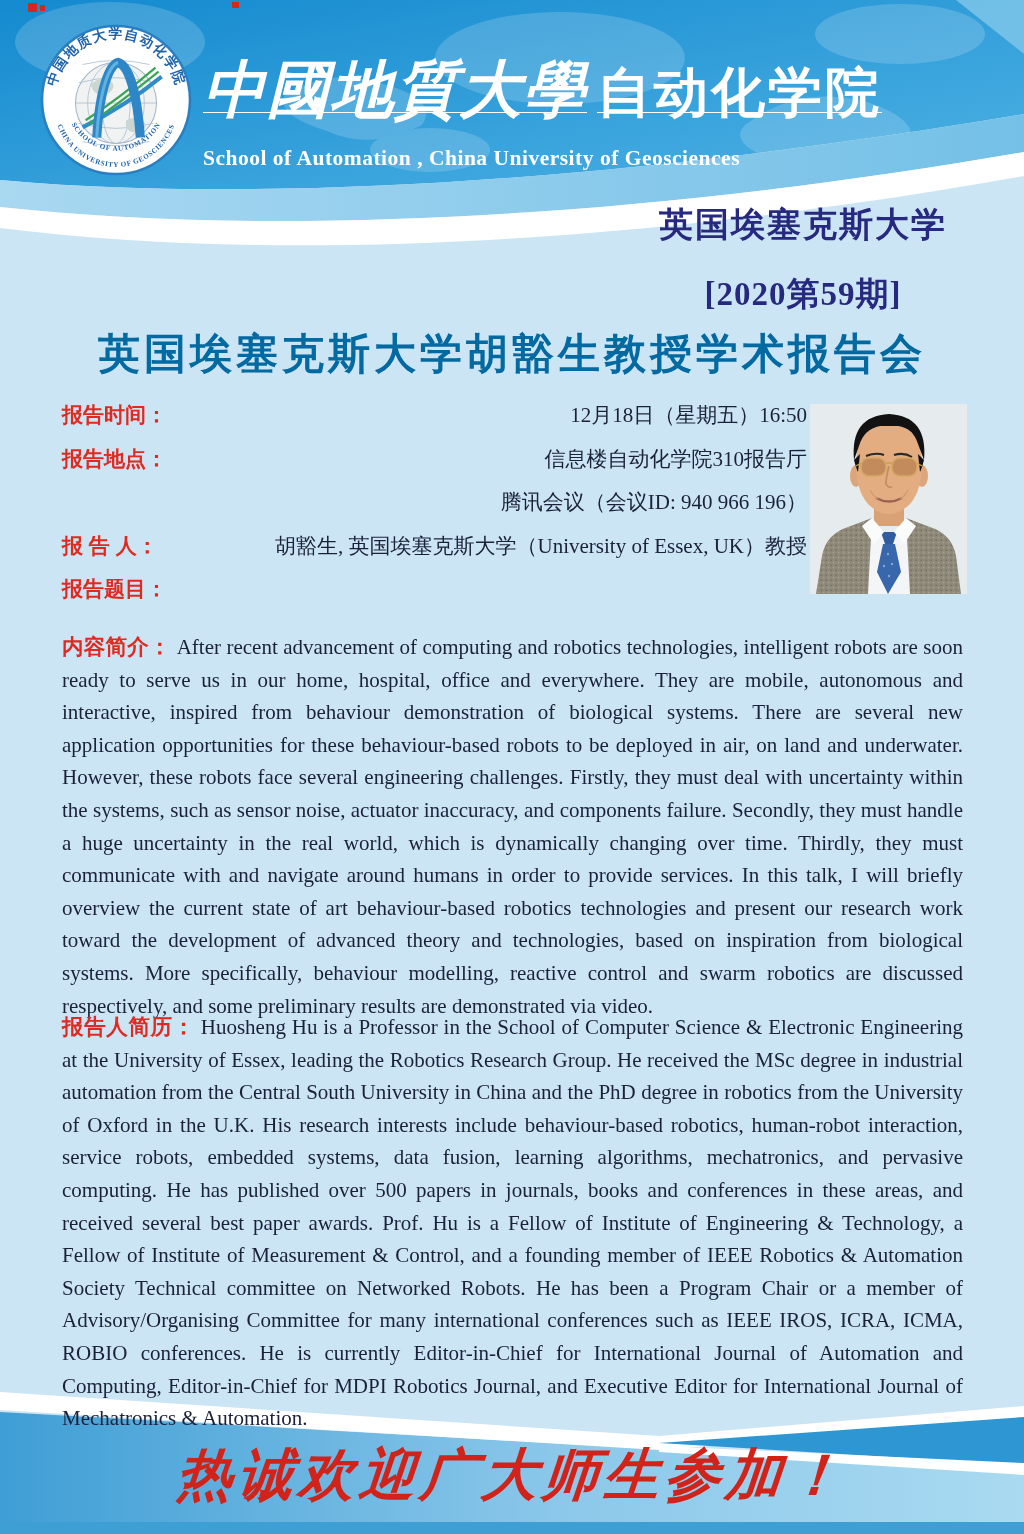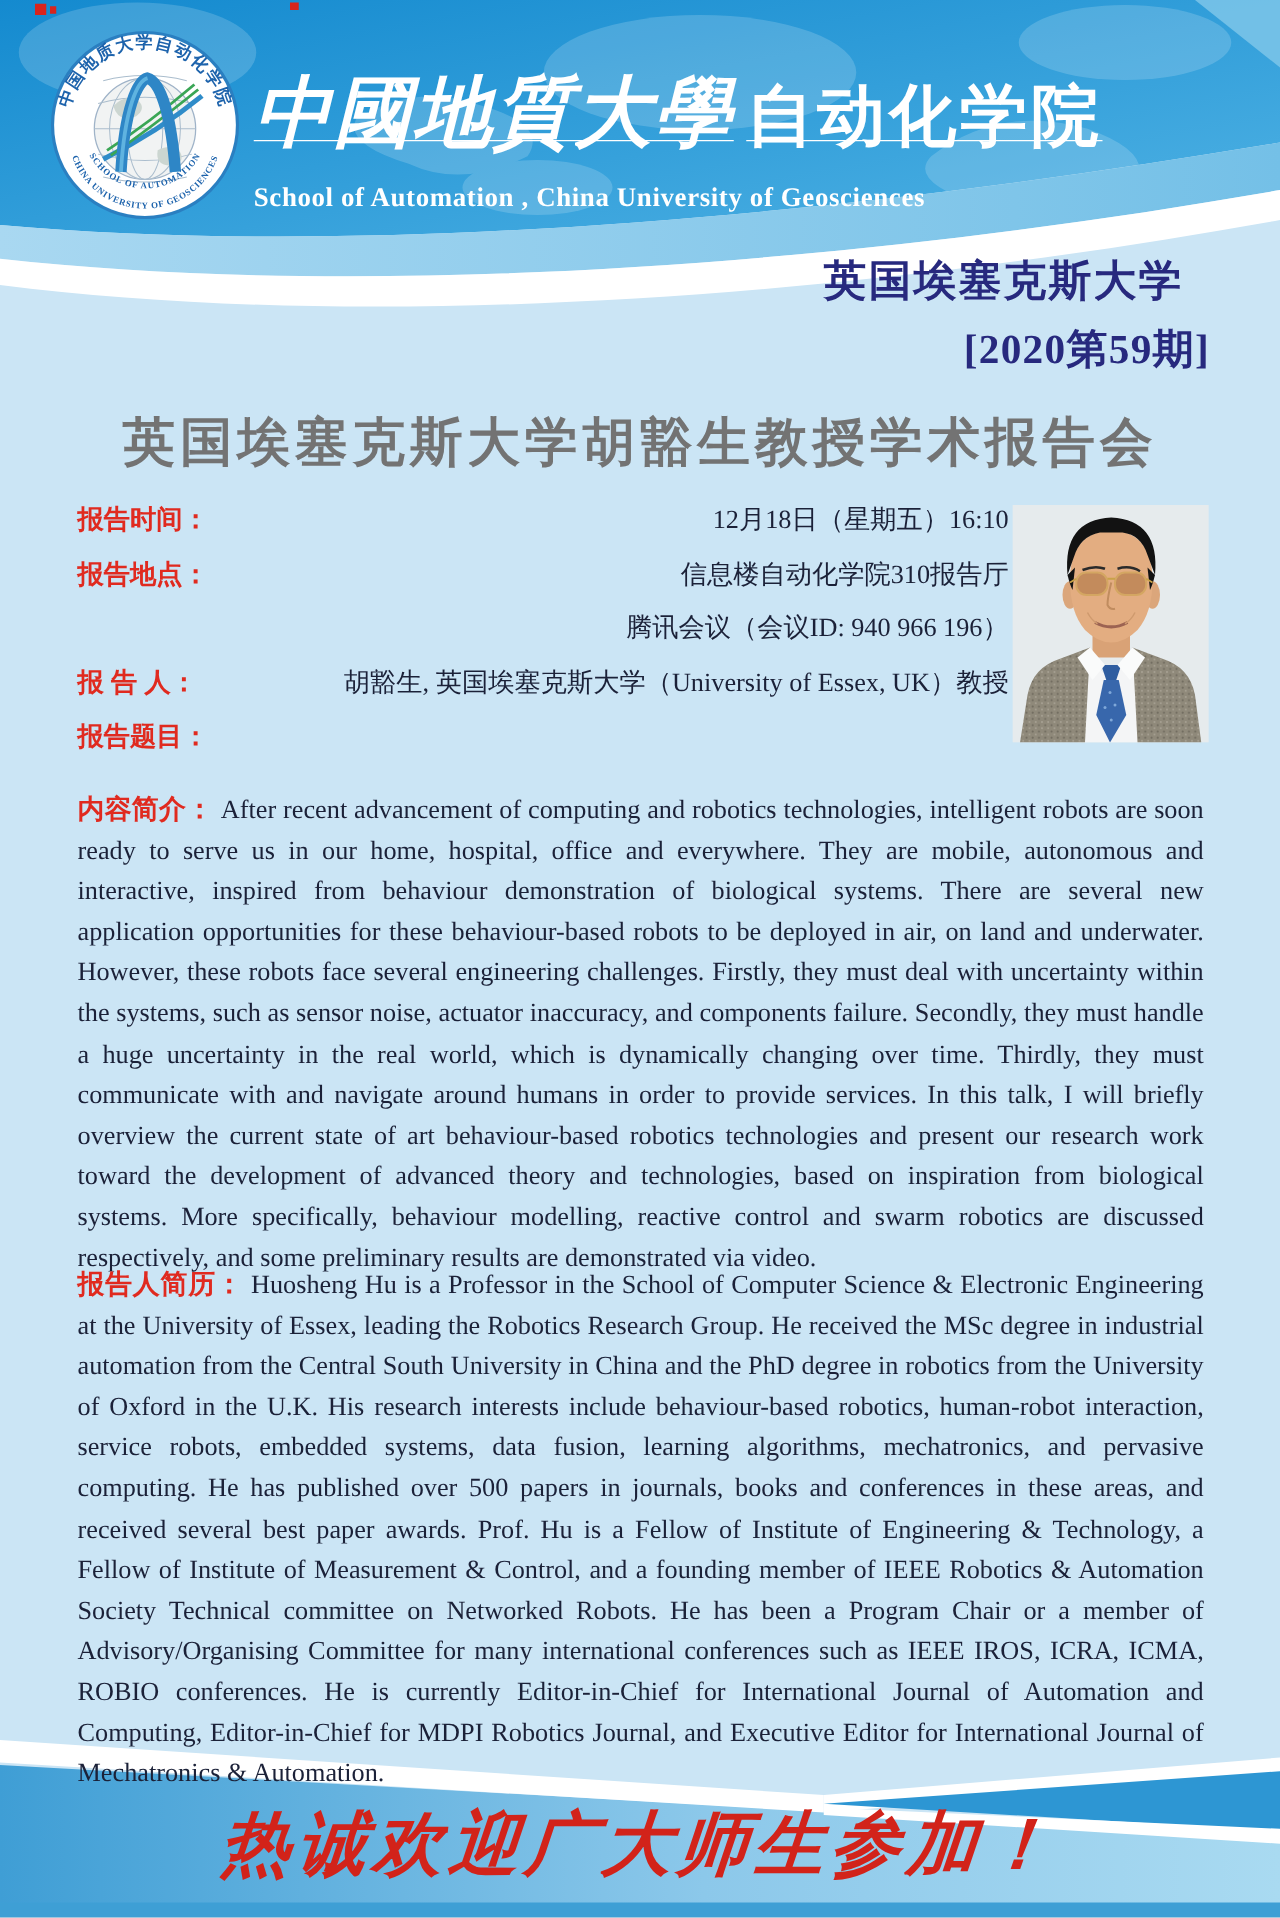--- a/index.html
+++ b/index.html
@@ -12,24 +12,24 @@
   .bg-header{top:0;}
   .bg-footer{top:1388px;}
   .logo{position:absolute;left:40px;top:24px;width:152px;height:152px;z-index:3;}
   .brand{position:absolute;left:203px;top:48px;z-index:3;color:#ffffff;}
   .brand-title{white-space:nowrap;line-height:1;text-decoration:underline;}
   .brand-t1{font:bold italic 62px "DejaVu Serif",serif;letter-spacing:2px;}
   .brand-t2{font:bold 54px "Liberation Sans",sans-serif;letter-spacing:3px;margin-left:10px;}
   .brand-sub{margin-top:14px;font:bold 21.5px "Liberation Serif",serif;letter-spacing:0.5px;}
   .forum{position:absolute;top:202px;right:56px;width:330px;text-align:center;z-index:2;color:#27297e;}
   .forum-name{font:bold 34px "Liberation Sans",sans-serif;letter-spacing:2px;}
-  .forum-issue{margin-top:9px;font:bold 33px "Liberation Serif",serif;letter-spacing:1px;text-align:right;}
+  .forum-issue{margin-top:24px;font:bold 33px "Liberation Serif",serif;letter-spacing:1px;}
   .main-title{
     position:absolute;top:326px;left:0;width:100%;margin:0;text-align:center;z-index:2;
-    font:bold 42px "Liberation Sans",sans-serif;color:#737373;letter-spacing:4px;
+    font:bold 42px "Liberation Sans",sans-serif;color:#0369a1;letter-spacing:4px;
   }
   .details{position:absolute;left:62px;top:401px;width:745px;z-index:2;}
   .drow{display:flex;margin-bottom:15.5px;line-height:24px;justify-content:space-between;}
   .dlbl{flex:0 0 108px;font:bold 21px "Liberation Sans",sans-serif;color:#e02a1f;white-space:pre;}
   .dval{font:400 21px "Liberation Serif",serif;color:#1b2138;white-space:nowrap;}
   .photo{position:absolute;left:810px;top:404px;width:157px;height:190px;z-index:2;}
   .para{
     position:absolute;left:62px;width:901px;margin:0;z-index:2;text-align:justify;
     font:400 21px "Liberation Serif",serif;color:#1b2138;line-height:32.6px;
   }
@@ -142,21 +142,21 @@
   <div class="forum">
     <div class="forum-name">英国埃塞克斯大学</div>
     <div class="forum-issue">[2020第59期]</div>
   </div>
 
   <h1 class="main-title">英国埃塞克斯大学胡豁生教授学术报告会</h1>
 
   <div class="details">
     <div class="drow">
       <span class="dlbl">报告时间：</span>
-      <span class="dval">12月18日（星期五）16:10</span>
+      <span class="dval">12月18日（星期五）16:50</span>
     </div>
     <div class="drow">
       <span class="dlbl">报告地点：</span>
       <span class="dval">信息楼自动化学院310报告厅</span>
     </div>
     <div class="drow">
       <span class="dlbl"></span>
       <span class="dval">腾讯会议（会议ID: 940 966 196）</span>
     </div>
     <div class="drow">

